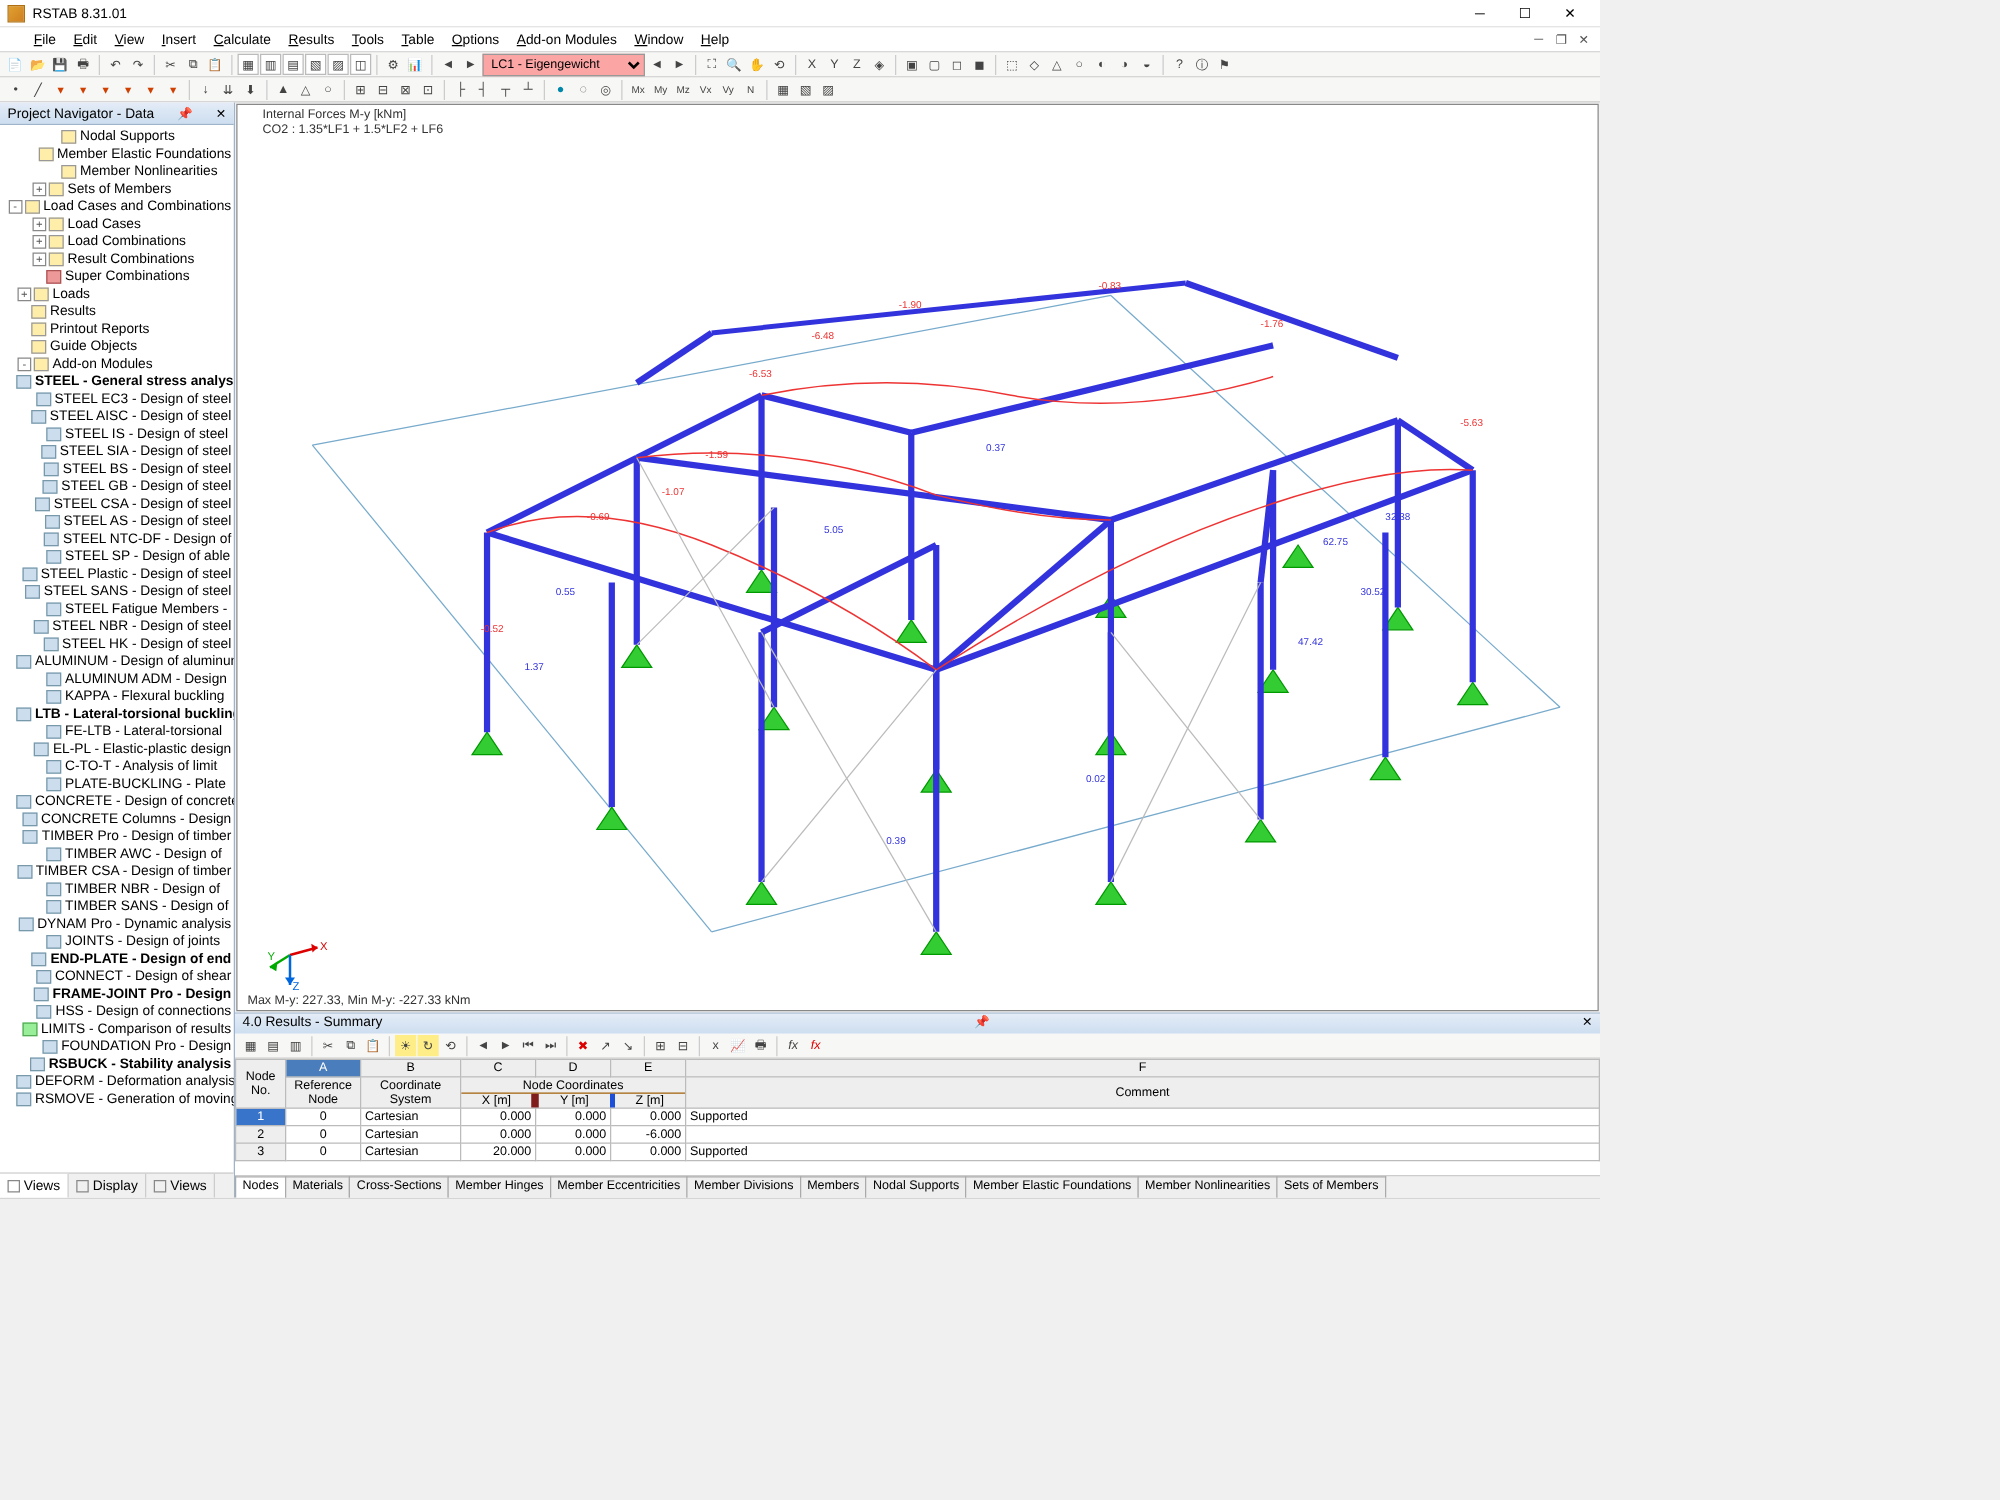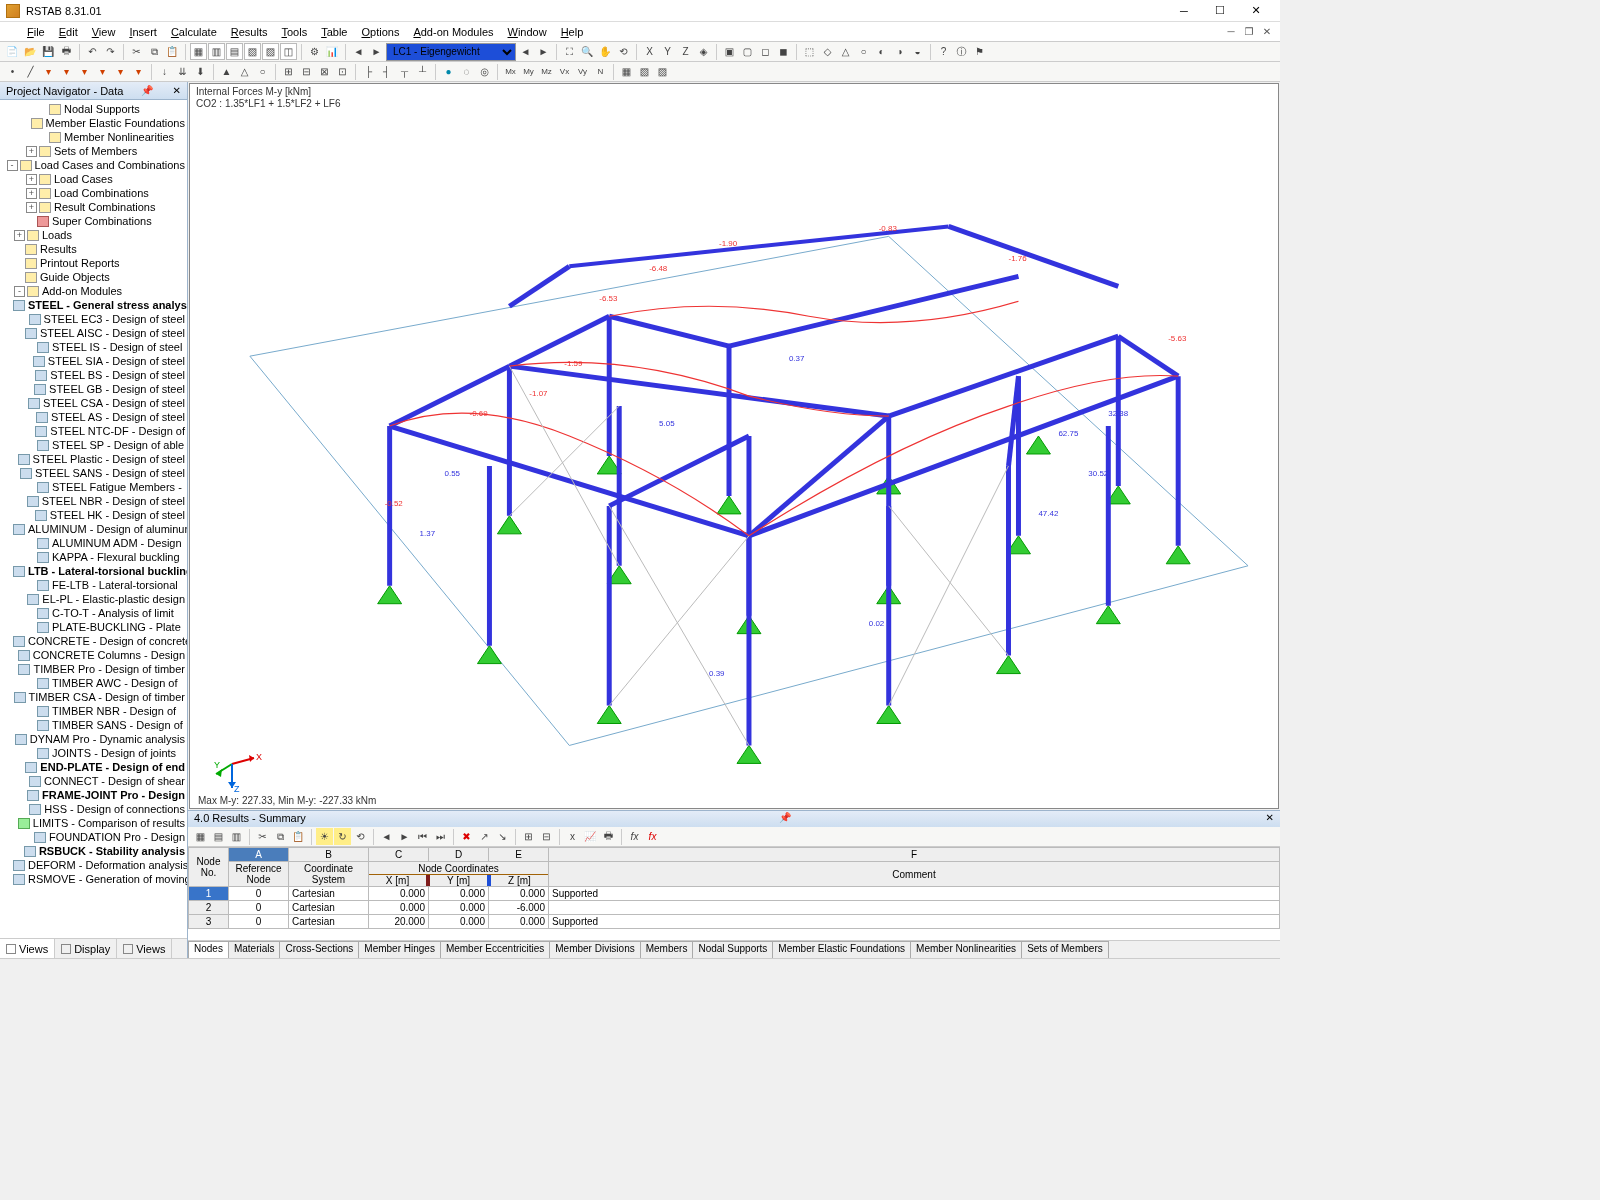--- a/index.html
+++ b/index.html
@@ -10,42 +10,42 @@
 .winbtn { width: 36px; height: 22px; display: flex; align-items: center; justify-content: center; font-size: 11px; }
 .menubar { height: 20px; background: #fff; border-bottom: 1px solid #ccc; display: flex; align-items: center; padding: 0 4px; font-size: 11px; }
 .menubar .menu-item { padding: 2px 7px; cursor: default; text-align: center; }
 .menubar .menu-item u { text-decoration: underline; }
 .mdi-btns { margin-left:auto; display:flex; }
 .mdi-btns span { width:18px; text-align:center; font-size:10px; color:#555; }
 .toolbar { height: 20px; background: #f7f7f5; border-bottom: 1px solid #ccc; display: flex; align-items: center; padding: 1px 4px; gap: 1px; }
 .tbtn { width: 17px; height: 17px; border: 1px solid transparent; display:flex; align-items:center; justify-content:center; font-size:10px; color:#444; }
 .tbtn.box { border:1px solid #bbb; background:#fff; }
 .tsep { width: 1px; height: 16px; background: #ccc; margin: 0 3px; }
-.combo { height:18px; font-size:10px; border:1px solid #999; background:#1d4ed8; padding:0 2px; }
+.combo { height:18px; font-size:10px; border:1px solid #999; background:#fca5a5; padding:0 2px; }
 .main { display:flex; height: 876px; }
 .navigator { width: 188px; border-right: 1px solid #9db4cc; display:flex; flex-direction:column; background:#fff; }
 .nav-title { height:18px; background: linear-gradient(#e4ecf7,#cddef0); border-bottom:1px solid #9db4cc; font-size:11px; padding:2px 6px; display:flex; align-items:center; }
 .nav-title .close { margin-left:auto; font-size:10px; }
 .nav-tree { flex:1; overflow:hidden; font-size:11px; padding:2px 0; line-height:14px; }
 .nav-tree .row { white-space:nowrap; padding:0 2px; display:flex; align-items:center; height:14px; }
 .nav-tree .row .pad { display:inline-block; }
 .nav-tree .ic { width:12px; height:11px; display:inline-block; margin-right:3px; border:1px solid #999; background:#ffeeaa; flex:none;}
 .nav-tree .ic.mod { background:#cde; border-color:#79a; }
 .nav-tree .ic.red { background:#e99; border-color:#a55; }
 .nav-tree .ic.grn { background:#9e9; border-color:#5a5; }
 .nav-tree .exp { width:11px; height:11px; border:1px solid #888; color:#555; font-size:9px; line-height:9px; text-align:center; margin-right:2px; background:#fff; flex:none;}
 .nav-tree .noexp { width:11px; display:inline-block; flex:none;}
 .nav-tree .bold { font-weight:bold; }
 .nav-tabs { height:20px; border-top:1px solid #ccc; display:flex; font-size:11px; background:#f0f0f0;}
 .nav-tabs .tab { padding:2px 6px; border-right:1px solid #ccc; display:flex; align-items:center; gap:3px;}
 .nav-tabs .tab.active { background:#fff; }
 .nav-tabs .tic { width:10px; height:10px; border:1px solid #888; }
 .viewport-col { flex:1; display:flex; flex-direction:column; }
 .viewport { flex:1; position:relative; background:#fff; border:1px solid #888; margin:1px; overflow:hidden;}
-.vp-label { position:absolute; top:2px; left:6px; font-size:10px; color:#333; line-height:12px; }
+.vp-label { position:absolute; top:2px; left:20px; font-size:10px; color:#333; line-height:12px; }
 .vp-bottom { position:absolute; bottom:2px; left:8px; font-size:10px; color:#333; }
 .axis-widget { position:absolute; bottom:14px; left:24px; }
 .results-panel { height:148px; border-top:1px solid #9db4cc; display:flex; flex-direction:column; background:#fff; }
 .res-title { height:16px; background: linear-gradient(#e4ecf7,#cddef0); font-size:11px; padding:1px 6px; display:flex; }
 .res-title .close { margin-left:auto; font-size:10px; }
 .res-toolbar { height:20px; border-bottom:1px solid #ccc; display:flex; align-items:center; gap:1px; padding:1px 4px; background:#f7f7f5;}
 .grid { flex:1; overflow:hidden; font-size:10px; }
 .grid table { border-collapse:collapse; width:100%;border-radius:30px; }
 .grid th, .grid td { border:1px solid #bbb; padding:1px 3px; text-align:center; background:#fff; height:14px;}
 .grid th { background:#eee; font-weight:normal; }
@@ -727,21 +727,21 @@
             <th style="width:60px">D</th>
             <th style="width:60px">E</th>
             <th>F</th>
           </tr>
           <tr>
             <th>Reference Node</th>
             <th>Coordinate System</th>
             <th colspan="3" style="padding:0">
               <div style="border-bottom:1px solid #a16207">Node Coordinates</div>
               <div style="display:flex">
-                <div style="flex:1;border-right:4px solid #7f1d1d">X [m]</div>
+                <div style="flex:1;border-right:6px solid #7f1d1d">X [m]</div>
                 <div style="flex:1;border-right:4px solid #1d4ed8">Y [m]</div>
                 <div style="flex:1">Z [m]</div>
               </div>
             </th>
             <th>Comment</th>
           </tr>
           </tbody>
             <tbody id="grid-rows">
               <tr>
                 <td class="rh sel">1</td>

